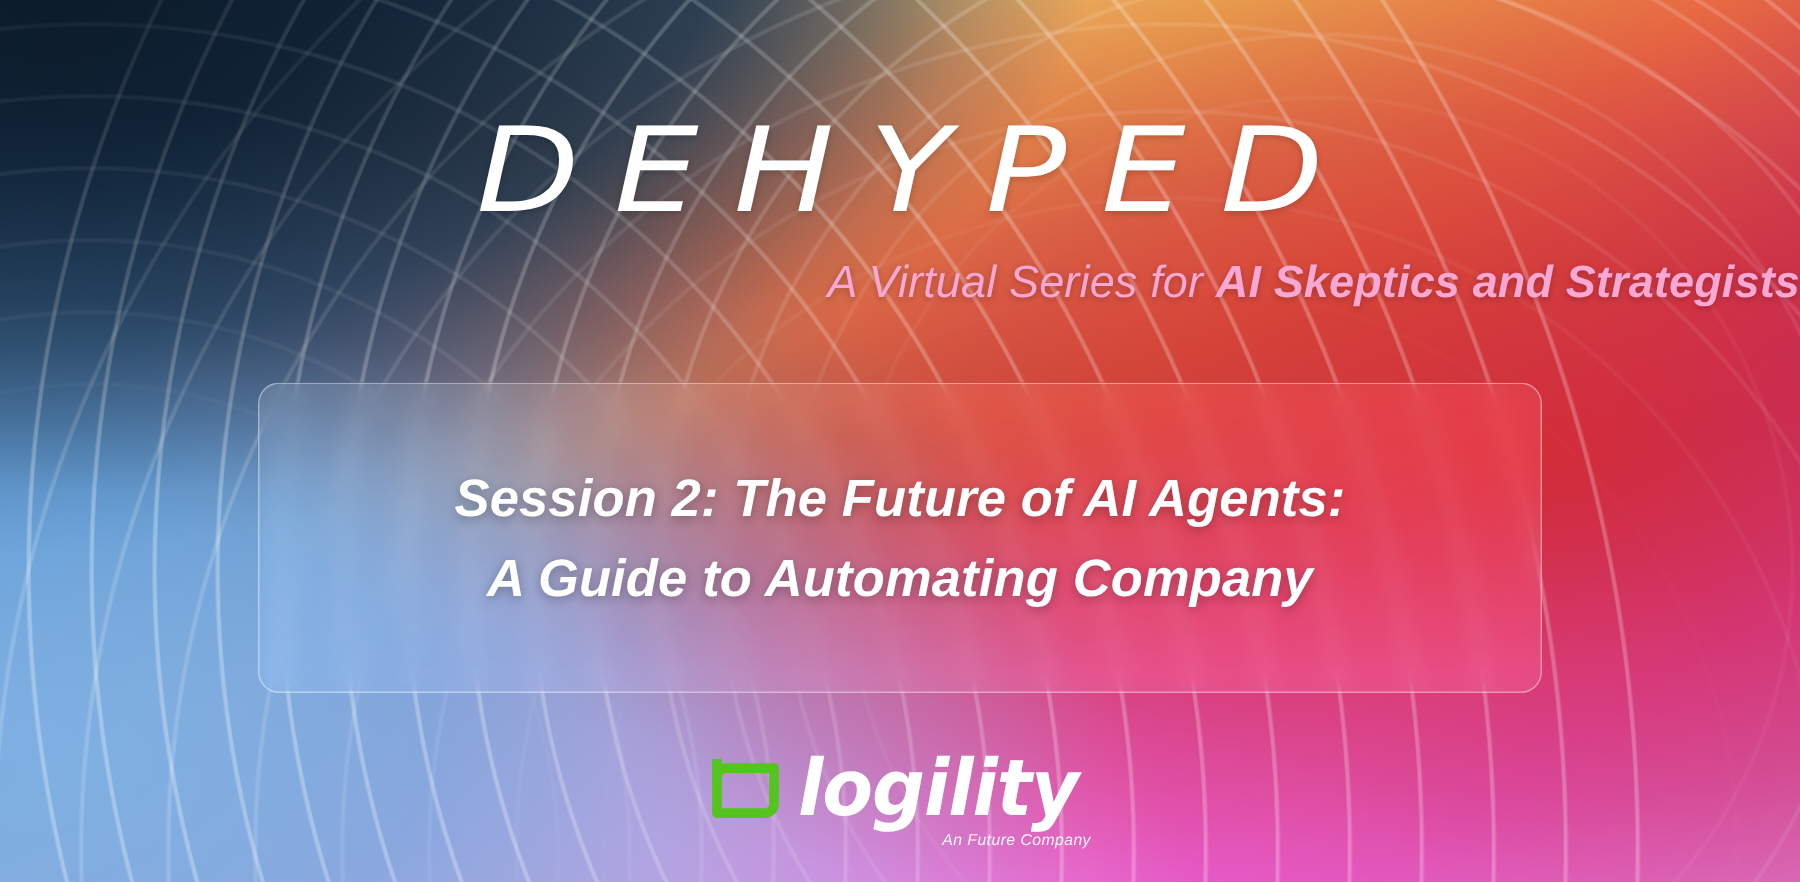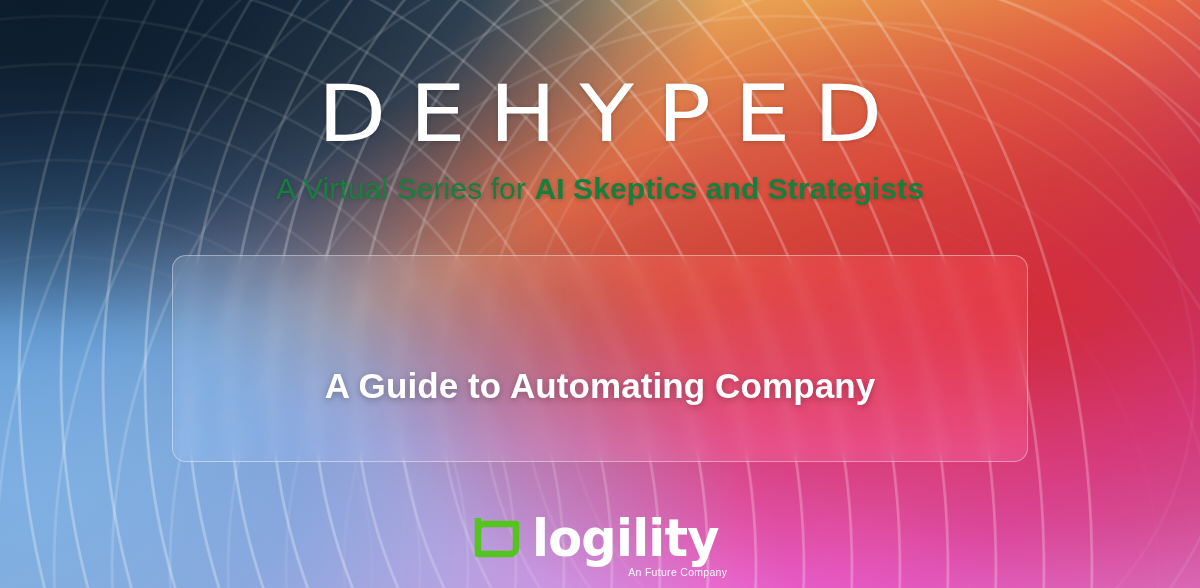--- a/index.html
+++ b/index.html
@@ -169,20 +169,21 @@
     background: radial-gradient(70% 80% at 4% 0%,
         rgba(10,24,38,0.80) 0%,
         rgba(10,24,38,0.35) 40%,
         rgba(10,24,38,0) 70%);
   }
 
   
   .content {
     position: absolute;
     inset: 0;
+    font-style: italic;
   }
 
   .wordmark {
     position: absolute;
     left: 0; right: 0;
     top: 72px;
     text-align: center;
     color: #ffffff;
     font-size: 84px;
     line-height: 84px;
@@ -192,22 +193,22 @@
     font-family: "DejaVu Sans", sans-serif;
     transform: scaleX(1.06) scaleY(0.93);
     text-shadow: 0 1px 5px rgba(0,0,0,0.20);
     white-space: nowrap;
   }
 
   .tagline {
     position: absolute;
     left: 0; right: 0;
     top: 170px;
-    text-align: center;
-    color: #15803d;
+    text-align: right;
+    color: #f9a8d4;
     font-size: 30px;
     line-height: 38px;
     font-weight: 400;
     letter-spacing: 0.1px;
     text-shadow: 0 1px 4px rgba(0,0,0,0.22);
     white-space: nowrap;
   }
   .tagline .strong { font-weight: 700; }
 
   .session-card {
@@ -237,21 +238,21 @@
     text-align: center;
     letter-spacing: 0.1px;
     text-shadow: 0 2px 7px rgba(0,0,0,0.28);
     white-space: nowrap;
   }
 
   
   .logo {
     position: absolute;
     left: 0; right: 0;
-    bottom: 9px;
+    bottom: 21px;
     display: flex;
     align-items: flex-start;
     justify-content: center;
     gap: 12px;
   }
 
   .logo-mark { display: block; margin-top: 6px; }
 
   .logo-text-wrap {
     display: flex;
@@ -300,21 +301,21 @@
   <div class="content">
 
     <div class="wordmark">DEHYPED</div>
 
     <div class="tagline">
       <span>A Virtual Series for </span><span class="strong">AI Skeptics and Strategists</span>
     </div>
 
     <div class="session-card">
       <div class="session-title">
-        <br>
+        <span>Session 2: The Future of AI Agents:</span><br>
         <span>A Guide to Automating Company</span>
       </div>
     </div>
 
     <div class="logo">
 
       <svg class="logo-mark" width="48" height="42" viewBox="0 0 48 42">
         <path d="M44 6 H12 A6 6 0 0 0 6 12 V36 H38 A6 6 0 0 0 44 30 V6 Z" fill="none" stroke="#55c41f" stroke-width="6.5" stroke-linecap="round" stroke-linejoin="round"></path>
         <path d="M6 12 V1" fill="none" stroke="#55c41f" stroke-width="6.5" stroke-linecap="round"></path>
       </svg>

